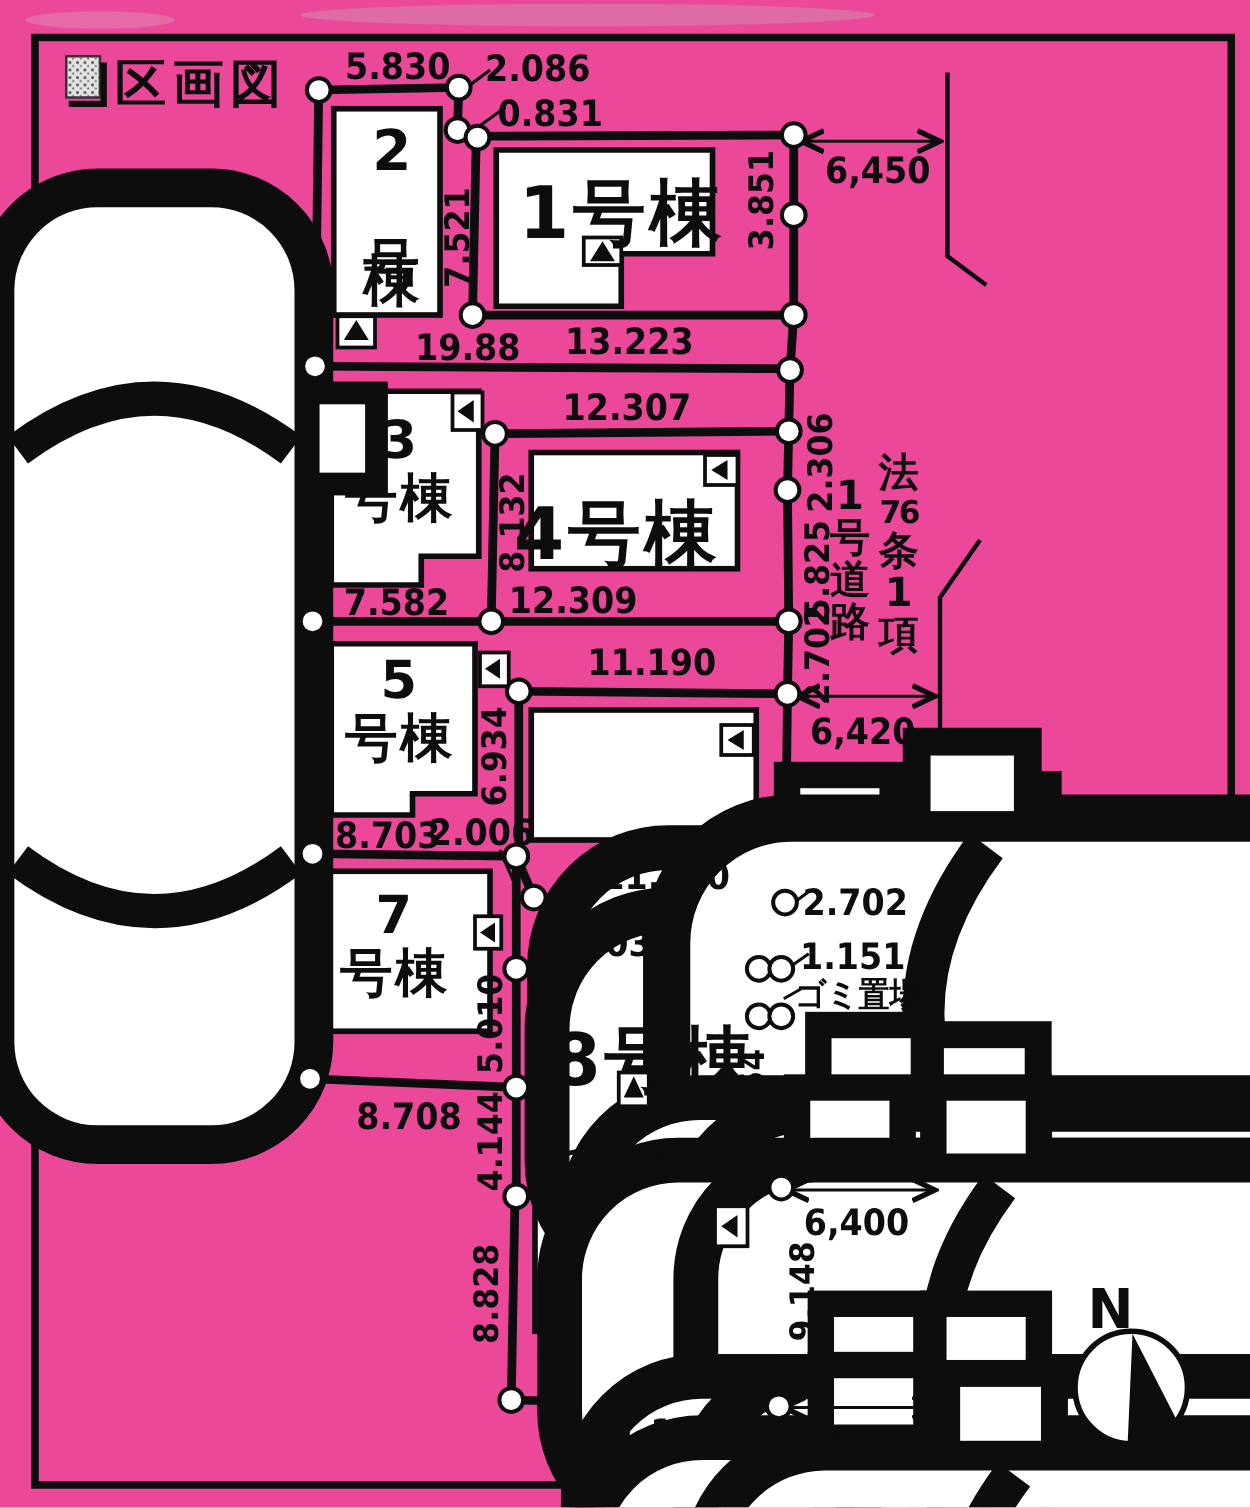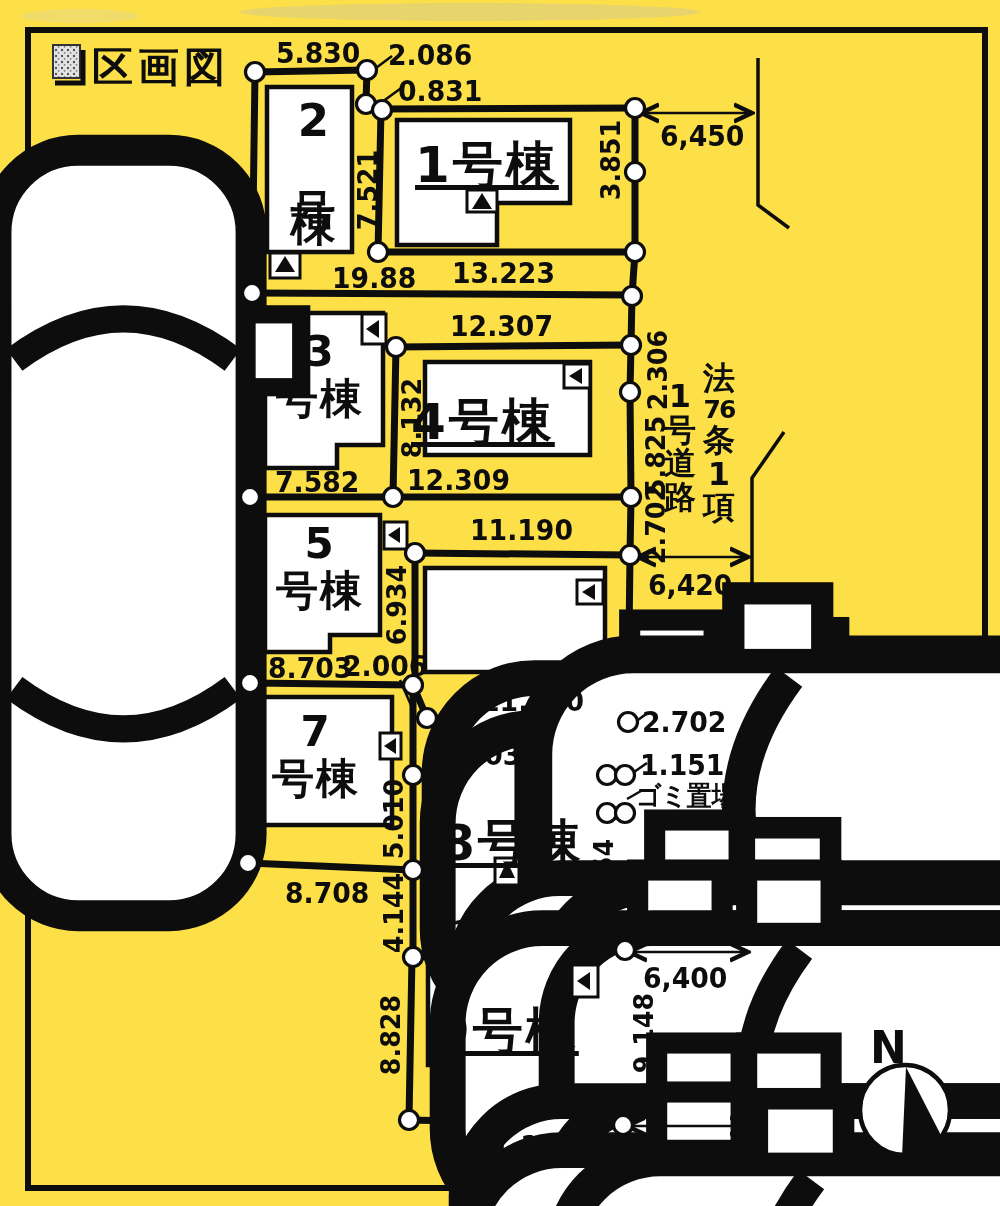--- a/index.html
+++ b/index.html
@@ -1,24 +1,24 @@
 <!DOCTYPE html>
 <html><head>
 <meta charset="utf-8">
 <style>
   html,body{margin:0;padding:0;background:#ffffff;}
-  #canvas{position:relative;width:1000px;height:1206px;background:#fde047;overflow:hidden;
+  #canvas{position:relative;width:1000px;height:1206px;background:#ec4899;overflow:hidden;
           font-family:"DejaVu Sans",sans-serif;color:#0d0d0d;}
   #canvas svg{position:absolute;left:0;top:0;}
   .lbl{position:absolute;font-weight:bold;color:#0d0d0d;white-space:nowrap;z-index:5;}
   .title{font-size:41px;letter-spacing:5px;}
   .dim{font-size:29px;transform:scaleX(.92);transform-origin:left top;}
   .dimsm{font-size:27px;transform:scaleX(.92);transform-origin:left top;}
   .rot{font-size:27px;transform:translate(-50%,-50%) rotate(-90deg) scaleX(.94);}
-  .big{font-size:50px;letter-spacing:3px;text-decoration:underline;}
+  .big{font-size:58px;letter-spacing:3px;}
   .two{font-size:42px;line-height:1.12;text-align:center;width:112px;letter-spacing:2px;}
   .two span{display:block;}
   .vert{writing-mode:vertical-rl;text-orientation:upright;font-size:45px;letter-spacing:9px;}
   .roadcol{display:flex;flex-direction:column;align-items:center;line-height:1.02;
            font-weight:bold;font-size:32px;row-gap:1px;}
   .roadcol .pair{font-size:25px;letter-spacing:-2px;line-height:1.1;}
   .ncap{font-size:44px;}
 </style>
 </head>
 <body>
@@ -231,21 +231,20 @@
 <div class="lbl big" style="left:411px;top:389px">4号棟</div>
 <div class="lbl two" style="left:264px;top:520px">
       <span>5</span>
       <span>号棟</span>
     </div>
 <div class="lbl two" style="left:260px;top:708px">
       <span>7</span>
       <span>号棟</span>
     </div>
 <div class="lbl big" style="left:440px;top:810px">8号棟</div>
-<div class="lbl big" style="left:435px;top:998px">9号棟</div>
 
 <div class="lbl dim" style="left:332px;top:261px">19.88</div>
 <div class="lbl dim" style="left:452px;top:256px">13.223</div>
 <div class="lbl dim" style="left:660px;top:119px">6,450</div>
 <div class="lbl dim" style="left:450px;top:309px">12.307</div>
 <div class="lbl dim" style="left:275px;top:465px">7.582</div>
 <div class="lbl dim" style="left:407px;top:463px">12.309</div>
 <div class="lbl dim" style="left:470px;top:513px">11.190</div>
 <div class="lbl dim" style="left:648px;top:568px">6,420</div>
 <div class="lbl dim" style="left:268px;top:651px">8.703</div>

